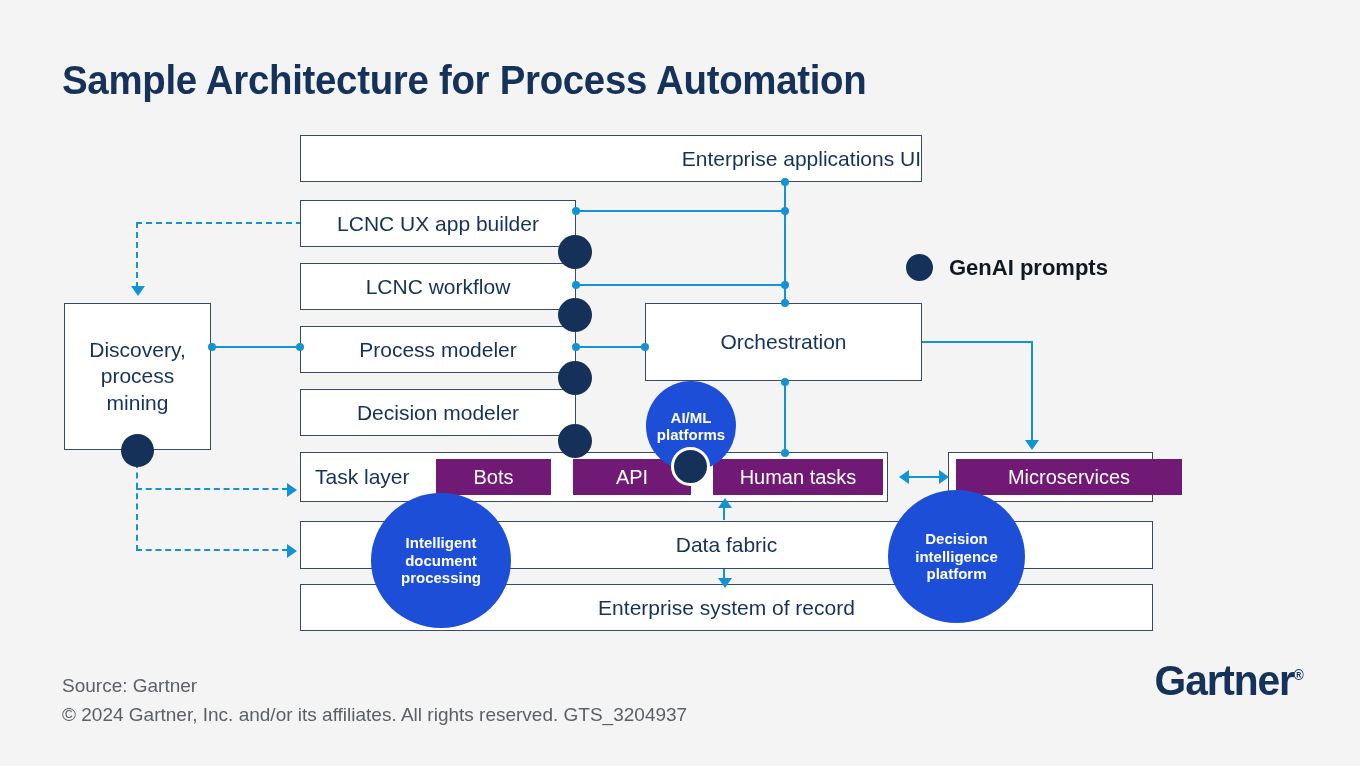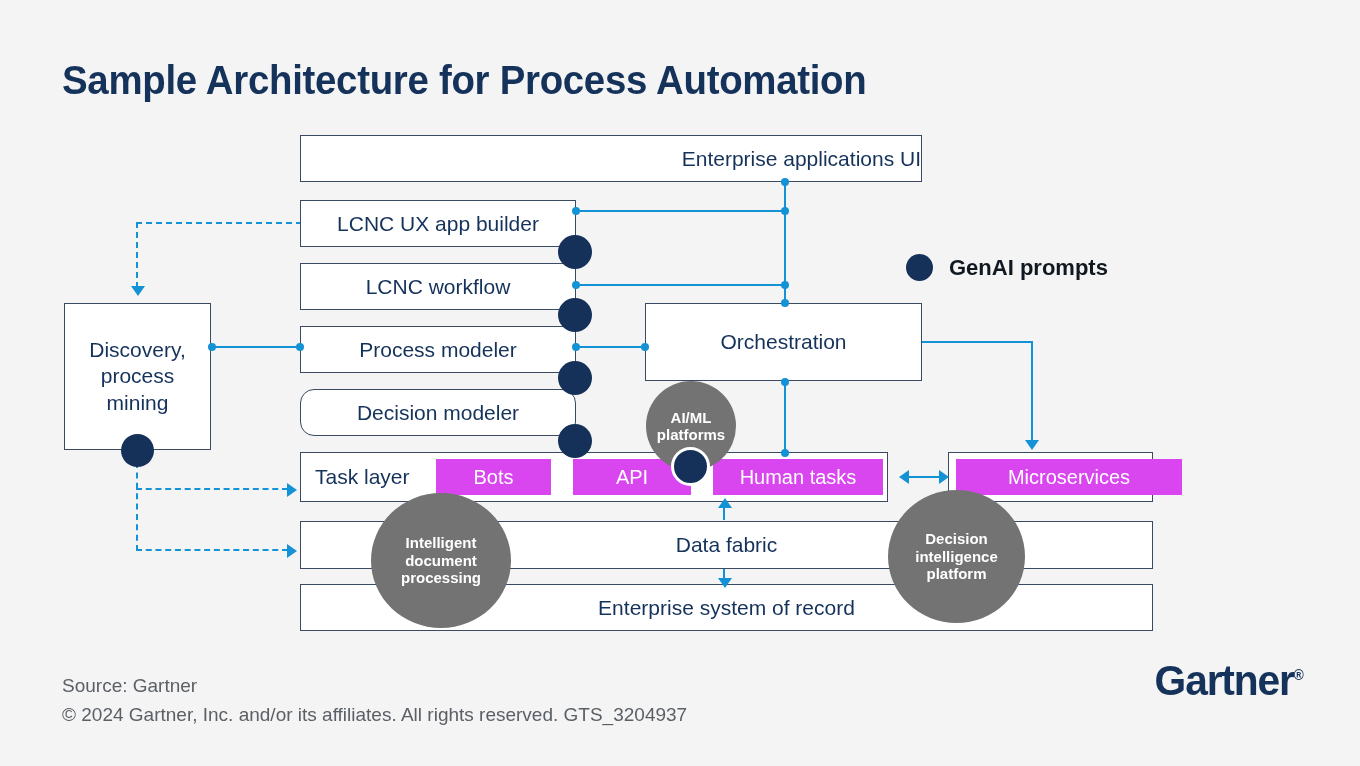--- a/index.html
+++ b/index.html
@@ -35,21 +35,21 @@
     font-size:21px;
     font-family:"Liberation Sans", sans-serif;
     z-index:4;
   }
   .box.lbl-left{justify-content:flex-start;padding-left:14px;}
 
   
   .gbox{
     position:absolute;
     box-sizing:border-box;
-    background:#d946ef;
+    background:#701a75;
     display:flex;align-items:center;justify-content:center;
     color:#ffffff;
     font-size:20px;
     z-index:6;
   }
 
   
   .ln{position:absolute;background:#1492d6;z-index:3;}
   .lnh{height:2.4px;}
   .lnv{width:2.4px;}
@@ -78,21 +78,21 @@
   .gdot{
     position:absolute;border-radius:50%;
     background:#153159;
     z-index:12;
   }
   .gdot.ringed{border:3px solid #ffffff;}
 
   
   .circ{
     position:absolute;border-radius:50%;
-    background:#737373;
+    background:#1d4ed8;
     display:flex;align-items:center;justify-content:center;
     text-align:center;
     color:#ffffff;font-weight:bold;
     line-height:1.16;
     z-index:10;
   }
 
   
   .legend{position:absolute;display:flex;align-items:center;z-index:14;margin-top:40px;}
   .legend .swatch{width:27px;height:27px;border-radius:50%;background:#153159;}
@@ -178,21 +178,21 @@
   </div>
 
   <div class="box" style="left:300px;top:200px;width:276px;height:47px;">
     <span>LCNC UX app builder</span>
   </div>
 
   <div class="box" style="left:300px;top:326px;width:276px;height:47px;">
     <span>Process modeler</span>
   </div>
 
-  <div class="box" style="left:300px;top:389px;width:276px;height:47px;border-radius:14px;">
+  <div class="box" style="left:300px;top:389px;width:276px;height:47px;">
     <span>Decision modeler</span>
   </div>
 
   <div class="box" style="left:64px;top:303px;width:147px;height:147px;flex-direction:column;line-height:1.25;">
     <span>Discovery,</span>
     <span>process</span>
     <span>mining</span>
   </div>
 
   <div class="box" style="left:645px;top:303px;width:277px;height:78px;">

